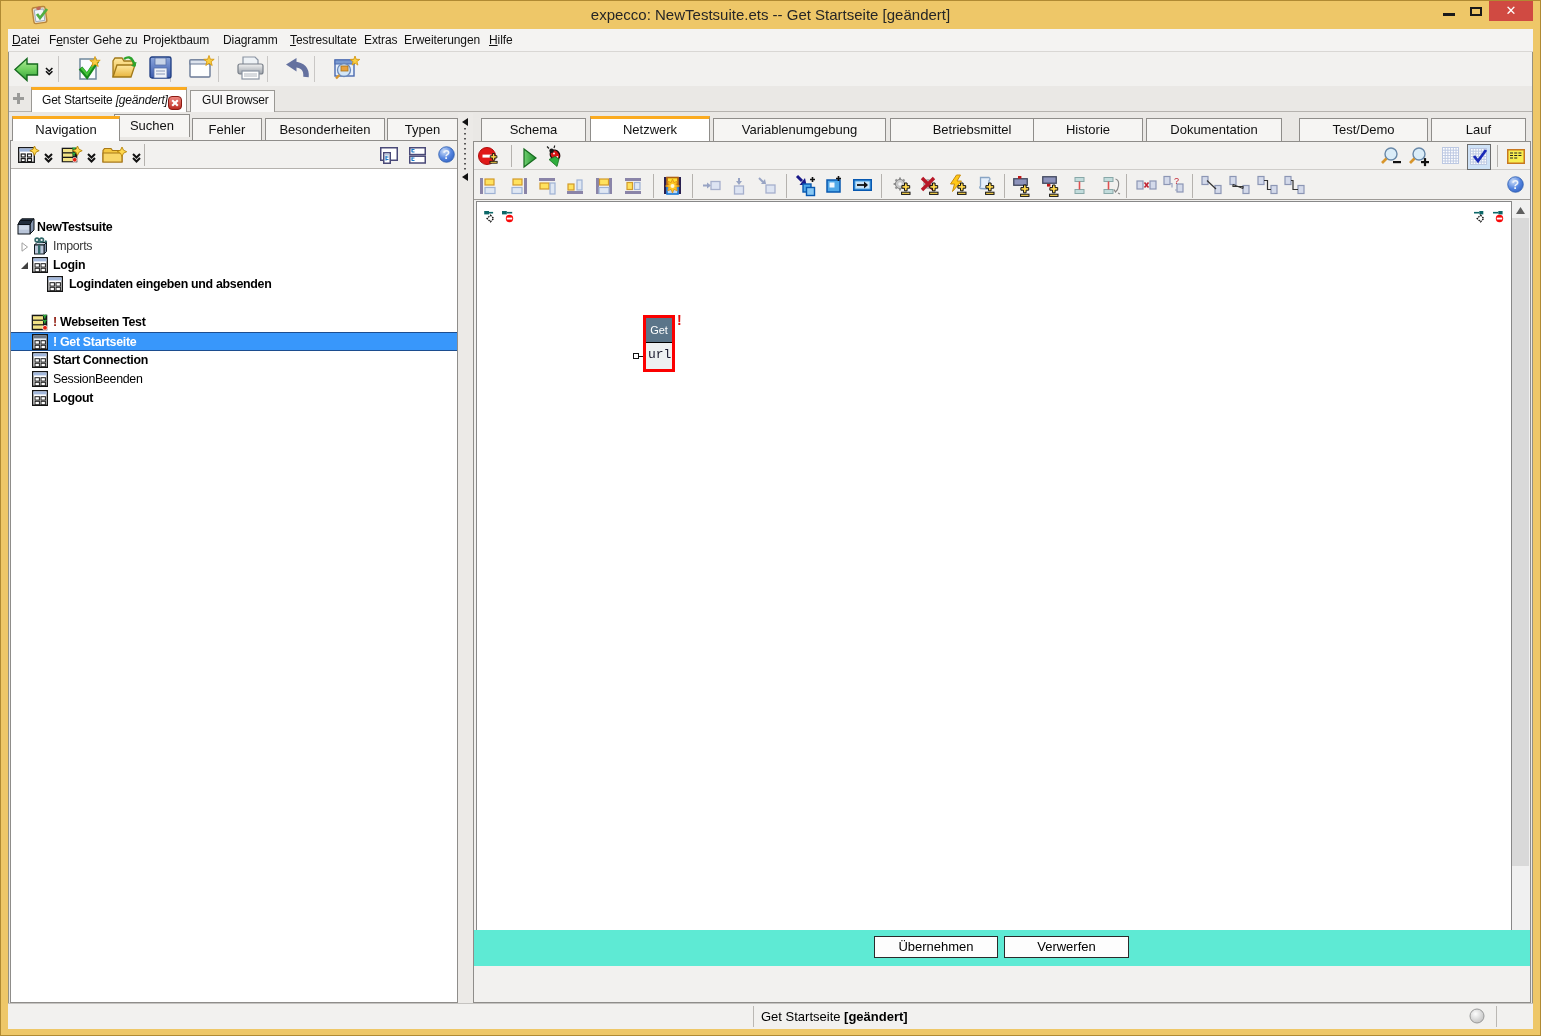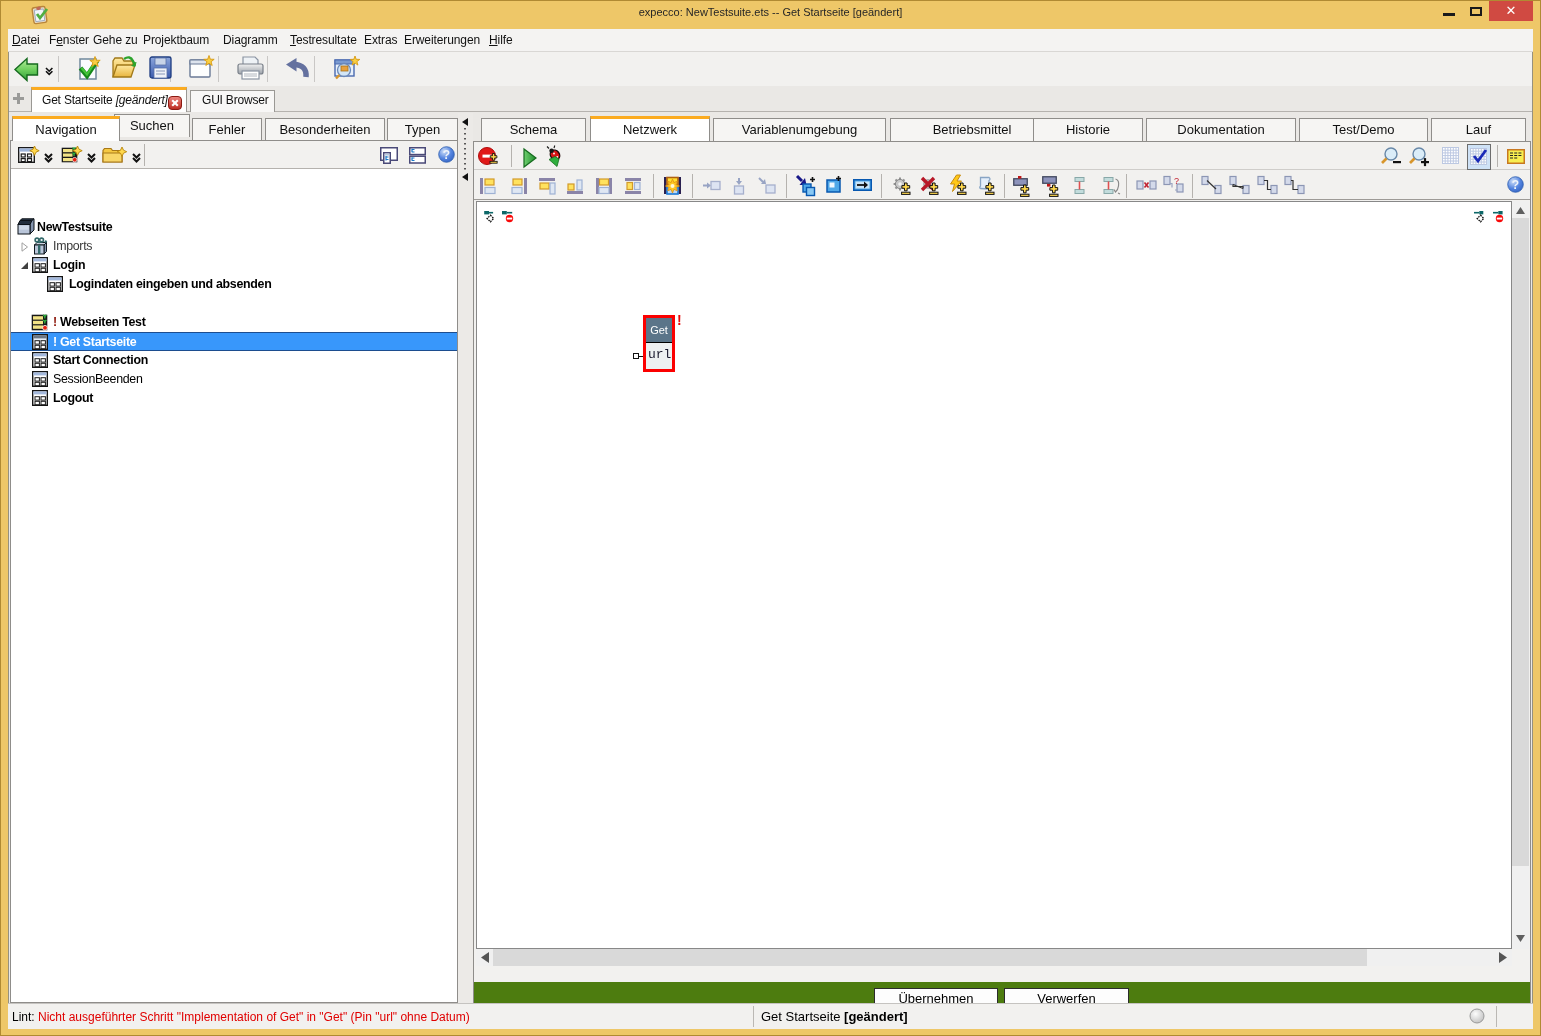--- a/index.html
+++ b/index.html
@@ -1,20 +1,20 @@
 <!DOCTYPE html>
 <html><head>
 <meta charset="utf-8">
 <style>
 * { margin:0; padding:0; box-sizing:border-box; }
 html,body { width:1541px; height:1036px; overflow:hidden; }
 body { position:relative; background:#eec768; font-family:"Liberation Sans",sans-serif; }
 .abs { position:absolute; }
 #frame { left:0; top:0; width:1541px; height:1036px; border:1px solid #b08a33; pointer-events:none; z-index:99; }
-#title-text { left:0; top:6px; width:1541px; text-align:center; font-size:11px; color:#262626; }
+#title-text { left:0; top:6px; width:1541px; text-align:center; font-size:15px; color:#262626; }
 #btn-min { left:1443px; top:13px; width:12px; height:3px; background:#1a1a1a; }
 #btn-max { left:1470px; top:7px; width:12px; height:9px; border:2px solid #1a1a1a; }
 #btn-close { left:1489px; top:1px; width:44px; height:20px; background:#d04a42; color:#fff; text-align:center; font-size:13px; line-height:20px; }
 #content-bg { left:8px; top:29px; width:1525px; height:1000px; background:#eae8e5; border:1px solid #96917f; border-top:none; }
 #menubar { left:8px; top:29px; width:1525px; height:23px; background:#f4f3f2; border-bottom:1px solid #d9d7d4; font-size:12px; color:#111; letter-spacing:-0.1px;}
 #menubar span { position:absolute; top:4px; }
 #toolbar { left:9px; top:52px; width:1523px; height:34px; background:#f2f1ef; }
 .tsep { position:absolute; top:4px; width:1px; height:26px; background:#c9c7c5; }
 #tabrow { left:9px; top:86px; width:1523px; height:26px; background:#eae8e5; border-bottom:1px solid #b5b2ae; }
 .tab1 { position:absolute; background:#fff; border:1px solid #9a9894; border-bottom:none; font-size:12px; letter-spacing:-0.2px; color:#111; white-space:nowrap; }
@@ -27,21 +27,21 @@
 .trow svg { position:absolute; }
 .trow .lbl { position:absolute; top:0; }
 #splitter { left:458px; top:113px; width:15px; height:890px; background:#eceae7; }
 #rightpanel { left:473px; top:141px; width:1058px; height:862px; background:#f2f1ef; border:1px solid #8f8d8a; }
 #rp-tb1 { position:absolute; left:0; top:0; width:1056px; height:28px; background:#f2f1ef; border-bottom:1px solid #cfcdca; }
 #rp-tb2 { position:absolute; left:0; top:28px; width:1056px; height:30px; background:#f2f1ef; border-bottom:1px solid #9d9a96; }
 .vsep1 { position:absolute; top:3px; width:1px; height:22px; background:#b5b2ae; }
 #canvas { position:absolute; left:2px; top:59px; width:1036px; height:748px; background:#fff; border:1px solid #888; }
 #vscroll { position:absolute; left:1038px; top:59px; width:17px; height:748px; background:#f0f0f0; }
 #hscroll { position:absolute; left:2px; top:807px; width:1036px; height:17px; background:#f0f0f0; }
-#btnarea { position:absolute; left:0; top:840px; width:1056px; height:36px; background:#4d7c0f; }
+#btnarea { position:absolute; left:0; top:788px; width:1056px; height:36px; background:#5eead4; }
 .pbtn { position:absolute; top:6px; height:22px; background:#fdfdfd; border:1px solid #2b2b2b; text-align:center; font-size:13px; line-height:20px; color:#000; }
 #statusbar { left:8px; top:1003px; width:1525px; height:26px; background:#f2f1ef; border-top:1px solid #c5c3c0; font-size:13px; }
 #node { left:643px; top:315px; width:32px; height:57px; border:3px solid #fb0000; background:#edf0f1; }
 #node-head { position:absolute; left:0; top:0; width:26px; height:24px; background:#5b7589; color:#fff; font-size:11px; text-align:center; line-height:24px; }
 #node-div { position:absolute; left:0; top:24px; width:26px; height:1px; background:#000; }
 #node-url { position:absolute; left:2px; top:29px; font-size:13px; color:#1a1a2e;font-family:Liberation Mono, monospace; }
 .scroll-thumb { position:absolute; background:#d9d9d9; }
 </style>
 </head>
 <body>
@@ -184,21 +184,21 @@
 <div class="abs tab2" style="left:114px;top:114px;width:76px;height:23px;line-height:21px;">Suchen</div>
 <div class="abs tab2" style="left:192px;top:118px;width:70px;height:23px;line-height:21px;">Fehler</div>
 <div class="abs tab2" style="left:265px;top:118px;width:120px;height:23px;line-height:21px;">Besonderheiten</div>
 <div class="abs tab2" style="left:387px;top:118px;width:71px;height:23px;line-height:21px;">Typen</div>
 
 <div class="abs tab2" style="left:481px;top:118px;width:105px;height:23px;line-height:21px;">Schema</div>
 <div class="abs tab2 active" style="left:590px;top:116px;width:120px;height:25px;line-height:21px;">Netzwerk</div>
 <div class="abs tab2" style="left:713px;top:118px;width:173px;height:23px;line-height:21px;">Variablenumgebung</div>
 <div class="abs tab2" style="left:890px;top:118px;width:164px;height:23px;line-height:21px;">Betriebsmittel</div>
 <div class="abs tab2" style="left:1033px;top:118px;width:110px;height:23px;line-height:21px;">Historie</div>
-<div class="abs tab2" style="left:1146px;top:118px;width:150px;height:23px;line-height:21px;">Dokumentation</div>
+<div class="abs tab2" style="left:1146px;top:118px;width:136px;height:23px;line-height:21px;">Dokumentation</div>
 <div class="abs tab2" style="left:1299px;top:118px;width:129px;height:23px;line-height:21px;">Test/Demo</div>
 <div class="abs tab2" style="left:1431px;top:118px;width:95px;height:23px;line-height:21px;">Lauf</div>
 
 <div class="abs" id="splitter">
   <svg style="position:absolute;left:0;top:4px" width="15" height="70" viewBox="0 0 15 70">
     <path d="M10 1 L4 5 L10 9 Z" fill="#111"></path>
     <path d="M10 56 L4 60 L10 64 Z" fill="#111"></path>
     <line x1="7" y1="11" x2="7" y2="54" stroke="#333" stroke-width="1.6" stroke-dasharray="1.5,3.5"></line>
   </svg>
 </div>
@@ -670,21 +670,20 @@
 <div class="abs" id="node">
   <div id="node-head">Get</div>
   <div id="node-div"></div>
   <div id="node-url">url</div>
 </div>
 <div class="abs" style="left:633px;top:353px;width:6px;height:6px;border:1px solid #111;background:#fff"></div>
 <div class="abs" style="left:639px;top:355.5px;width:4px;height:1px;background:#111"></div>
 <div class="abs" style="left:677px;top:312px;color:#e80808;font-weight:bold;font-size:14px">!</div>
 
 <div class="abs" id="statusbar">
-  <span style="position:absolute;left:4px;top:6px;color:#000;font-size:12px">Lint: <span style="color:#e00000">Nicht ausgeführter Schritt "Implementation of Get" in "Get" (Pin "url" ohne Datum)</span></span>
   <div style="position:absolute;left:745px;top:2px;width:1px;height:21px;background:#bbb8b4"></div>
   <span style="position:absolute;left:753px;top:5px;color:#000">Get Startseite <b>[geändert]</b></span>
   <div style="position:absolute;left:1488px;top:2px;width:1px;height:21px;background:#bbb8b4"></div>
   <svg style="position:absolute;left:1461px;top:4px" width="16" height="16" viewBox="0 0 16 16">
     <defs>
         <radialGradient id="gled" cx="0.4" cy="0.35" r="0.8">
           <stop offset="0" stop-color="#fdfdfd"></stop>
           <stop offset="1" stop-color="#b8b8b8"></stop>
         </radialGradient>
       </defs>

